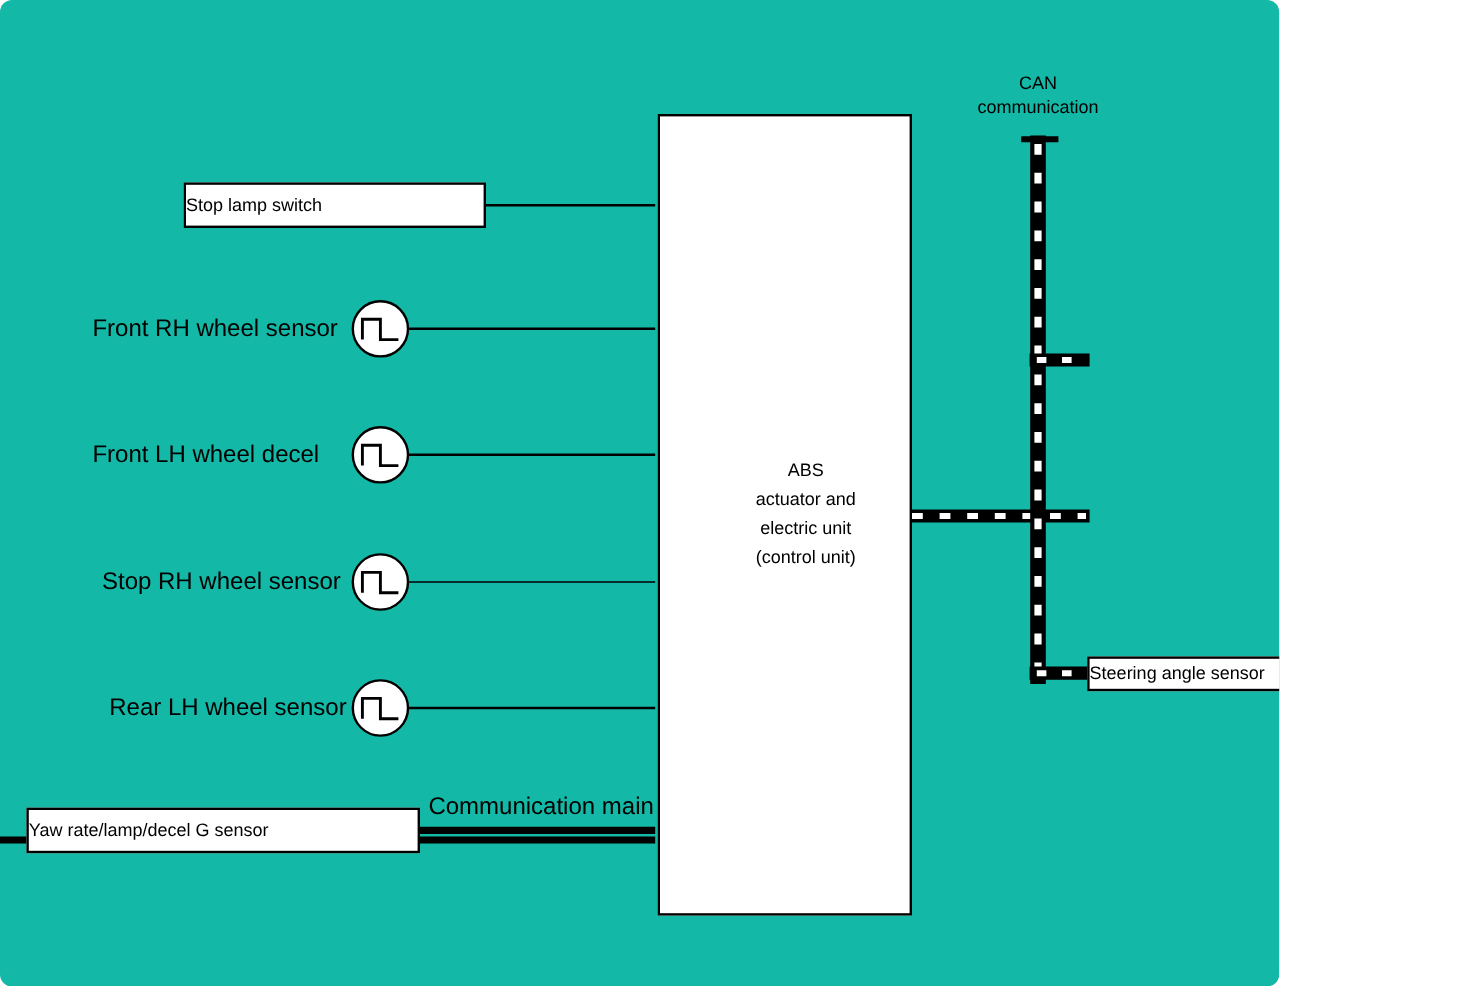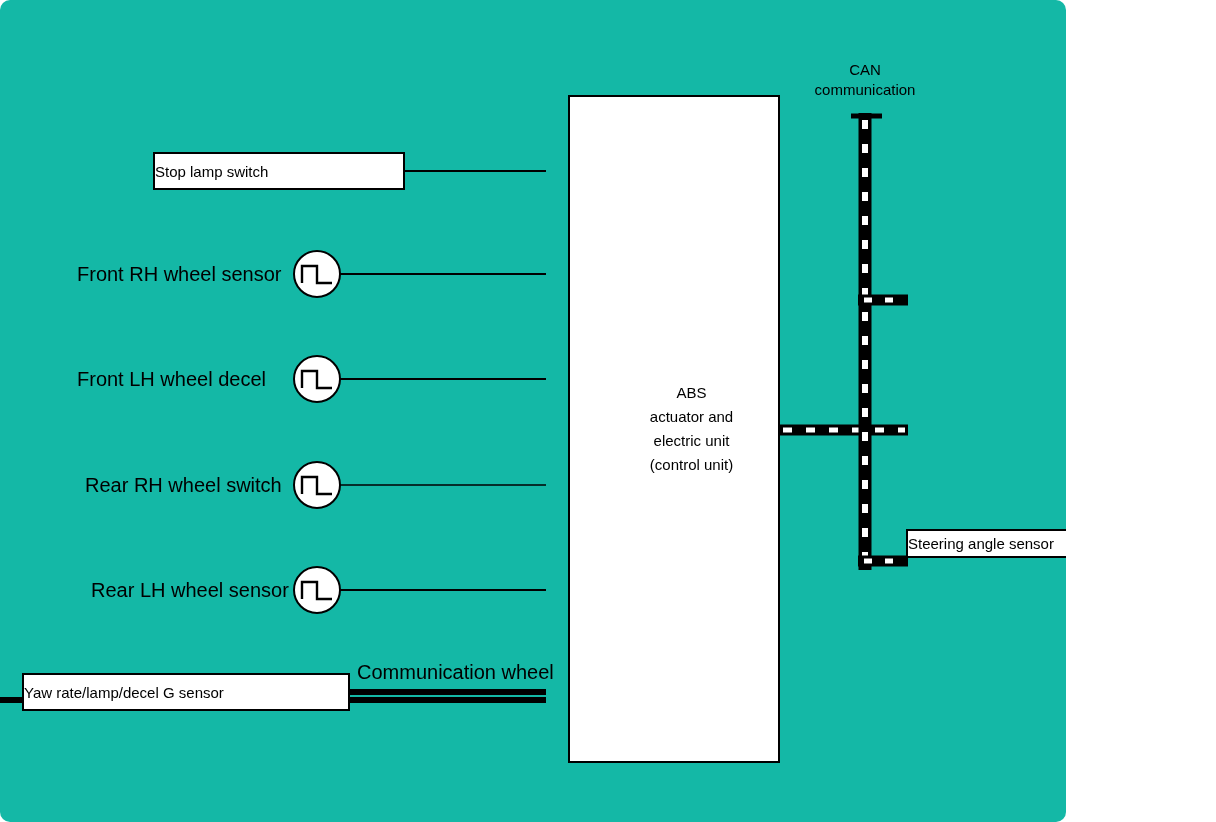--- a/index.html
+++ b/index.html
@@ -114,44 +114,44 @@
     <g>
       <circle cx="317" cy="590" r="23" fill="#fff" stroke="#000" stroke-width="2"></circle>
       <polyline points="302,599 302,582 317,582 317,599 332,599" fill="none" stroke="#000" stroke-width="2.4"></polyline>
     </g>
 
   </svg>
 
   <div class="center-title" style="left:775px; top:60px; width:180px;">CAN
 communication</div>
 
-  <div class="abs-box" style="left:568px; top:95px; width:212px; height:668px;padding-left:35px;">
+  <div class="abs-box" style="left:548px; top:95px; width:212px; height:668px;padding-left:35px;">
     <span style="white-space: pre-line;">ABS
 actuator and
 electric unit
 (control unit)</span>
   </div>
 
   <div class="box" style="left:153px; top:152px; width:252px; height:38px;">
     <span>Stop lamp switch</span>
   </div>
 
   <div class="lbl" style="left:77px; top:265px;">Front RH wheel sensor</div>
 
   <div class="lbl" style="left:77px; top:370px;">Front LH wheel decel</div>
 
-  <div class="lbl" style="left:85px; top:476px;">Rear RH wheel switch</div>
+  <div class="lbl" style="left:85px; top:476px;">Stop RH wheel sensor</div>
 
   <div class="lbl" style="left:91px; top:581px;">Rear LH wheel sensor</div>
 
   <div class="box" style="left:22px; top:673px; width:328px; height:38px;">
     <span>Yaw rate/lamp/decel G sensor</span>
   </div>
 
-  <div class="lbl" style="left:357px; top:663px;">Communication wheel</div>
+  <div class="lbl" style="left:357px; top:663px;">Communication main</div>
 
 
 
-  <div class="box" style="left:906px; top:529px; width:285px; height:29px;">
+  <div class="box" style="left:906px; top:547px; width:285px; height:29px;">
     <span>Steering angle sensor</span>
   </div>
 
 </div>
 
 </body></html>

